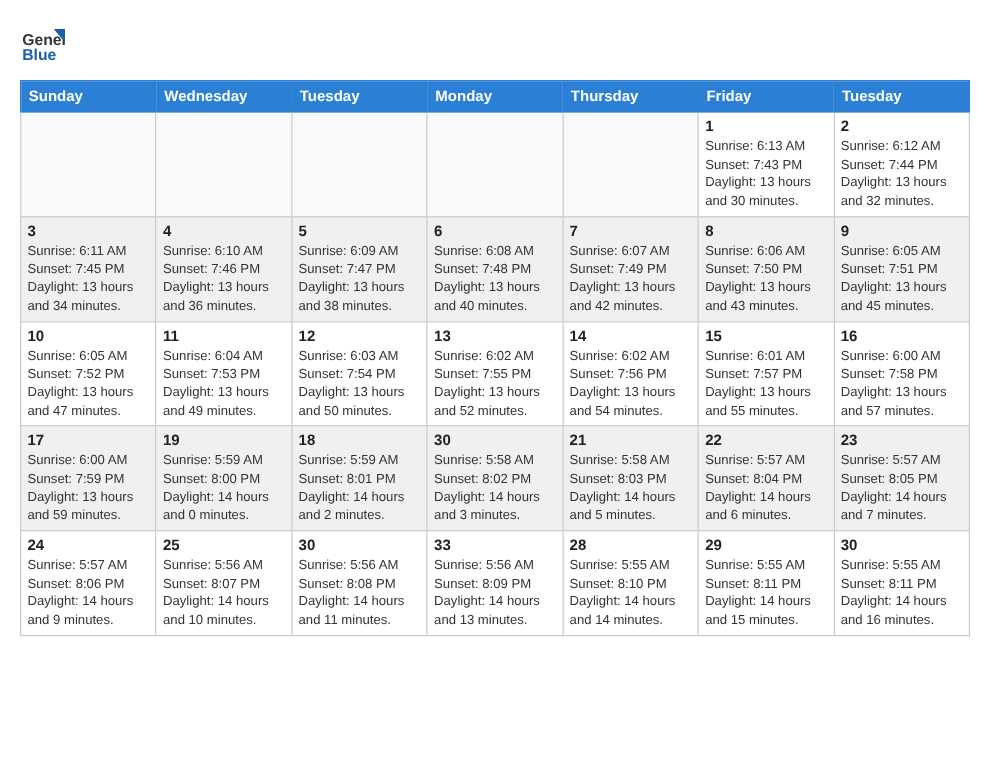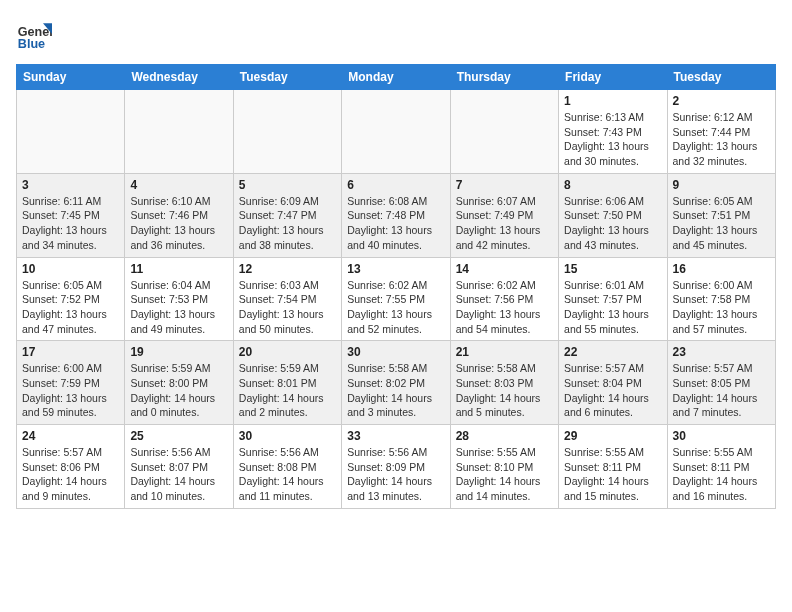--- a/index.html
+++ b/index.html
@@ -199,21 +199,21 @@
       <tr>
         <td class="cal-cell shaded">
           <div class="day-num">17</div>
         <div class="cell-text">Sunrise: 6:00 AM<br>Sunset: 7:59 PM<br>Daylight: 13 hours and 59 minutes.</div>
         </td>
         <td class="cal-cell shaded">
           <div class="day-num">19</div>
         <div class="cell-text">Sunrise: 5:59 AM<br>Sunset: 8:00 PM<br>Daylight: 14 hours and 0 minutes.</div>
         </td>
         <td class="cal-cell shaded">
-          <div class="day-num">20</div>
+          <div class="day-num">18</div>
         <div class="cell-text">Sunrise: 5:59 AM<br>Sunset: 8:01 PM<br>Daylight: 14 hours and 2 minutes.</div>
         </td>
         <td class="cal-cell shaded">
           <div class="day-num">30</div>
         <div class="cell-text">Sunrise: 5:58 AM<br>Sunset: 8:02 PM<br>Daylight: 14 hours and 3 minutes.</div>
         </td>
         <td class="cal-cell shaded">
           <div class="day-num">21</div>
         <div class="cell-text">Sunrise: 5:58 AM<br>Sunset: 8:03 PM<br>Daylight: 14 hours and 5 minutes.</div>
         </td>

